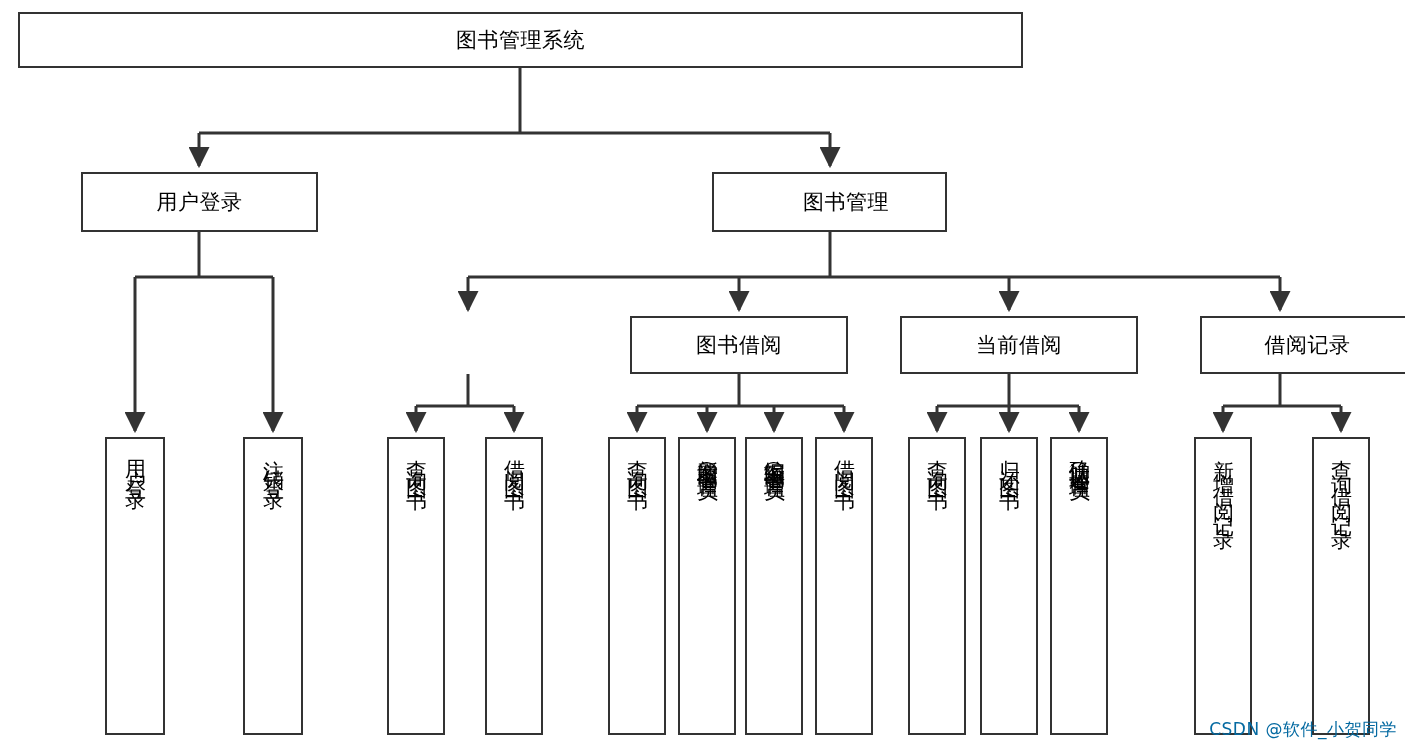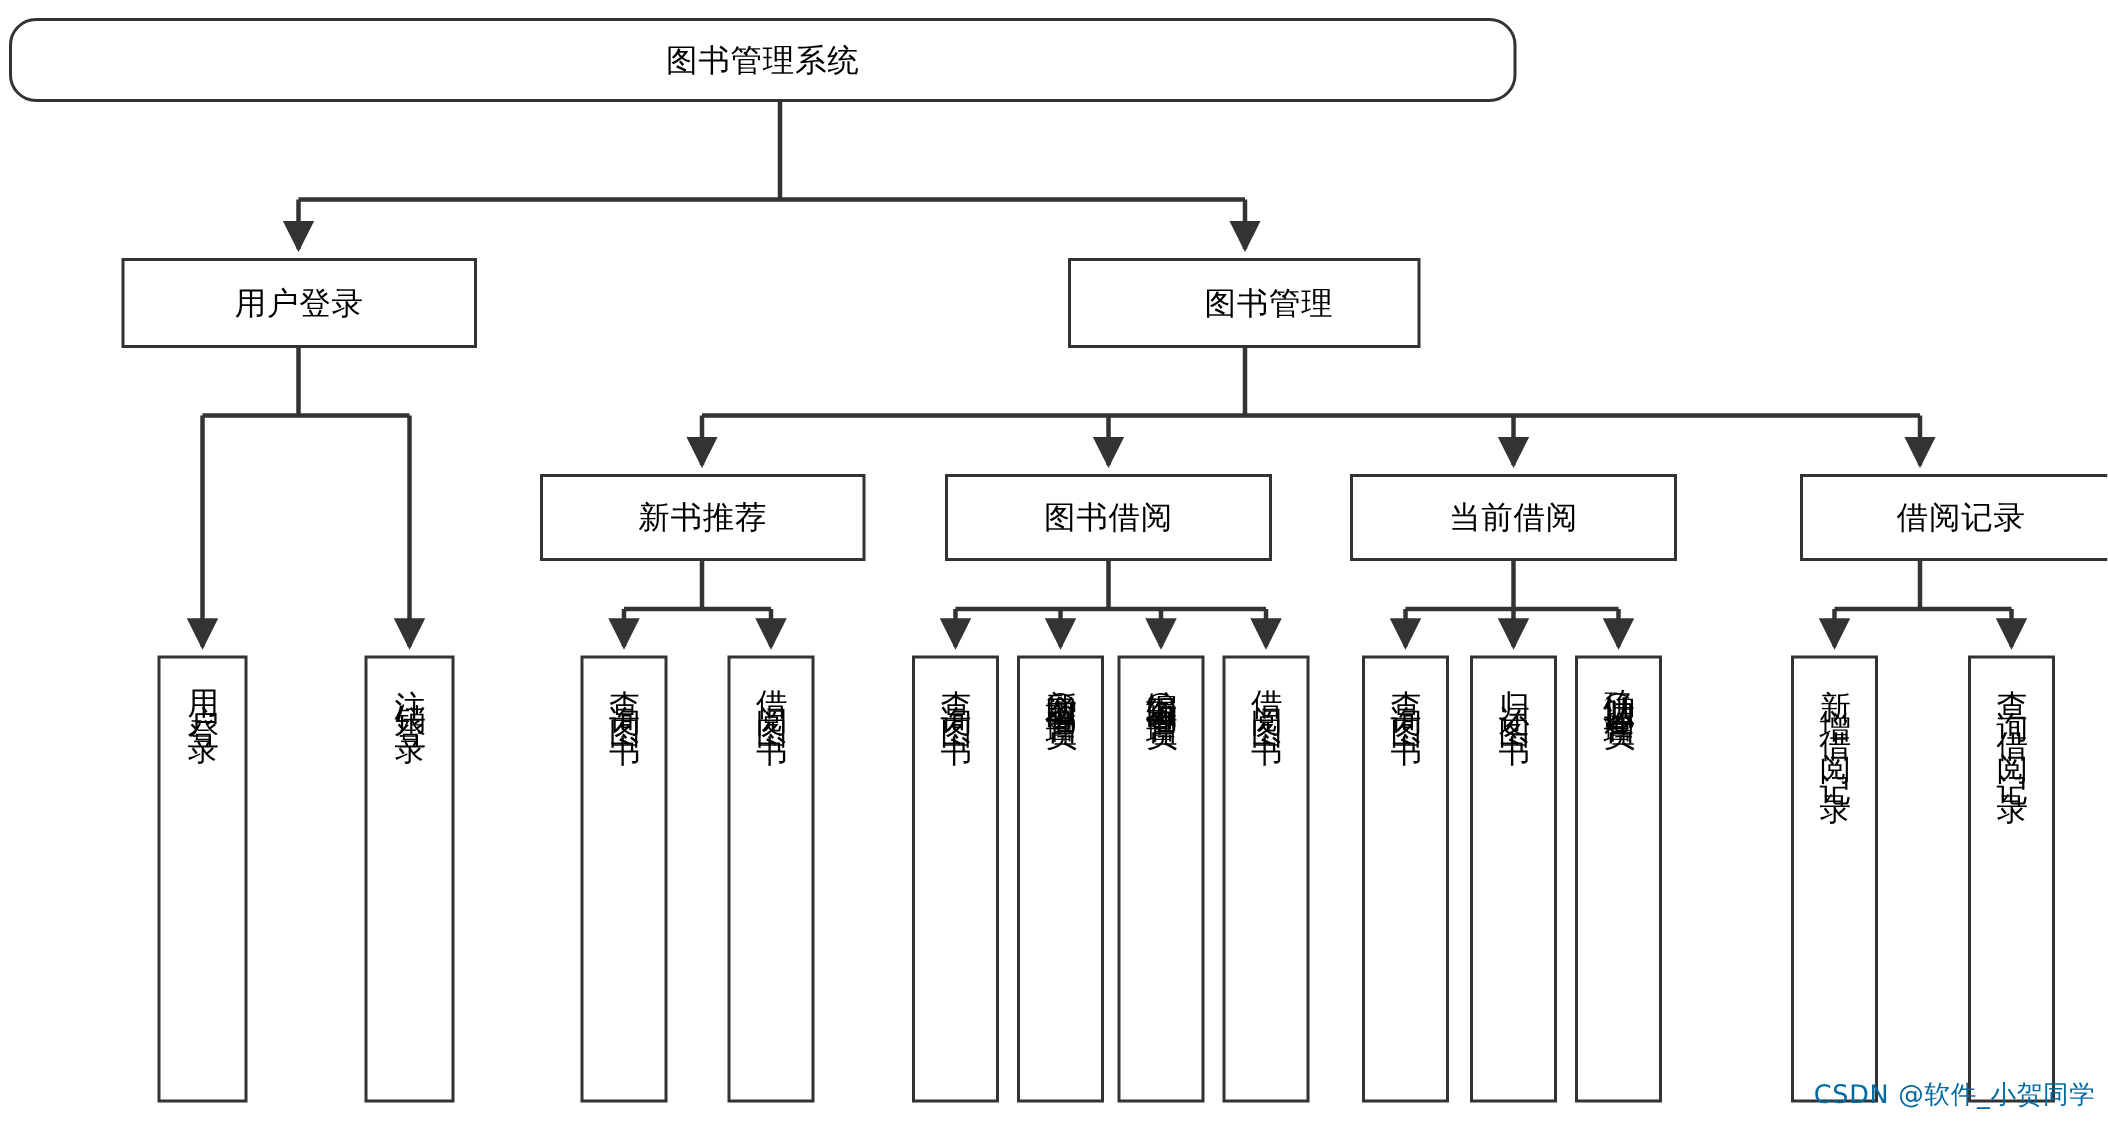--- a/index.html
+++ b/index.html
@@ -124,38 +124,35 @@
       <path d="M 1009 406 L 1009 431" marker-end="url(#arrow)"></path>
       <path d="M 1079 406 L 1079 431" marker-end="url(#arrow)"></path>
 
       <path d="M 1280 374 L 1280 406"></path>
       <path d="M 1223 406 L 1341 406"></path>
       <path d="M 1223 406 L 1223 431" marker-end="url(#arrow)"></path>
       <path d="M 1341 406 L 1341 431" marker-end="url(#arrow)"></path>
     </g>
   </svg>
 
-  <div class="node horiz" style="left: 6px; top: 12px; width: 1005px; height: 56px; border-radius: 18px;">
+  <div class="node horiz" style="left: 18px; top: 12px; width: 1005px; height: 56px;">
     <span class="label">图书管理系统</span>
   </div>
 
   <div class="node horiz" style="left: 81px; top: 172px; width: 237px; height: 60px;">
     <span class="label">用户登录</span>
   </div>
   <div class="node horiz" style="left: 712px; top: 172px; width: 235px; height: 60px; padding-left: 33px;">
     <span class="label">图书管理</span>
   </div>
 
-  <div class="node horiz" style="left: 360px; top: 316px; width: 217px; height: 58px;">
-    <span class="label">新书推荐</span>
-  </div>
   <div class="node horiz" style="left: 630px; top: 316px; width: 218px; height: 58px;">
     <span class="label">图书借阅</span>
   </div>
-  <div class="node horiz" style="left: 900px; top: 316px; width: 218px; height: 58px;">
+  <div class="node horiz" style="left: 900px; top: 316px; width: 238px; height: 58px;">
     <span class="label">当前借阅</span>
   </div>
   <div class="node horiz" style="left: 1172px; top: 316px; width: 215px; height: 58px; margin-left: 28px;">
     <span class="label">借阅记录</span>
   </div>
 
   <div class="node vert mid" style="left: 105px; top: 437px; width: 60px; height: 298px;">
     <span class="label">用户登录</span>
   </div>
   <div class="node vert mid" style="left: 243px; top: 437px; width: 60px; height: 298px;">

